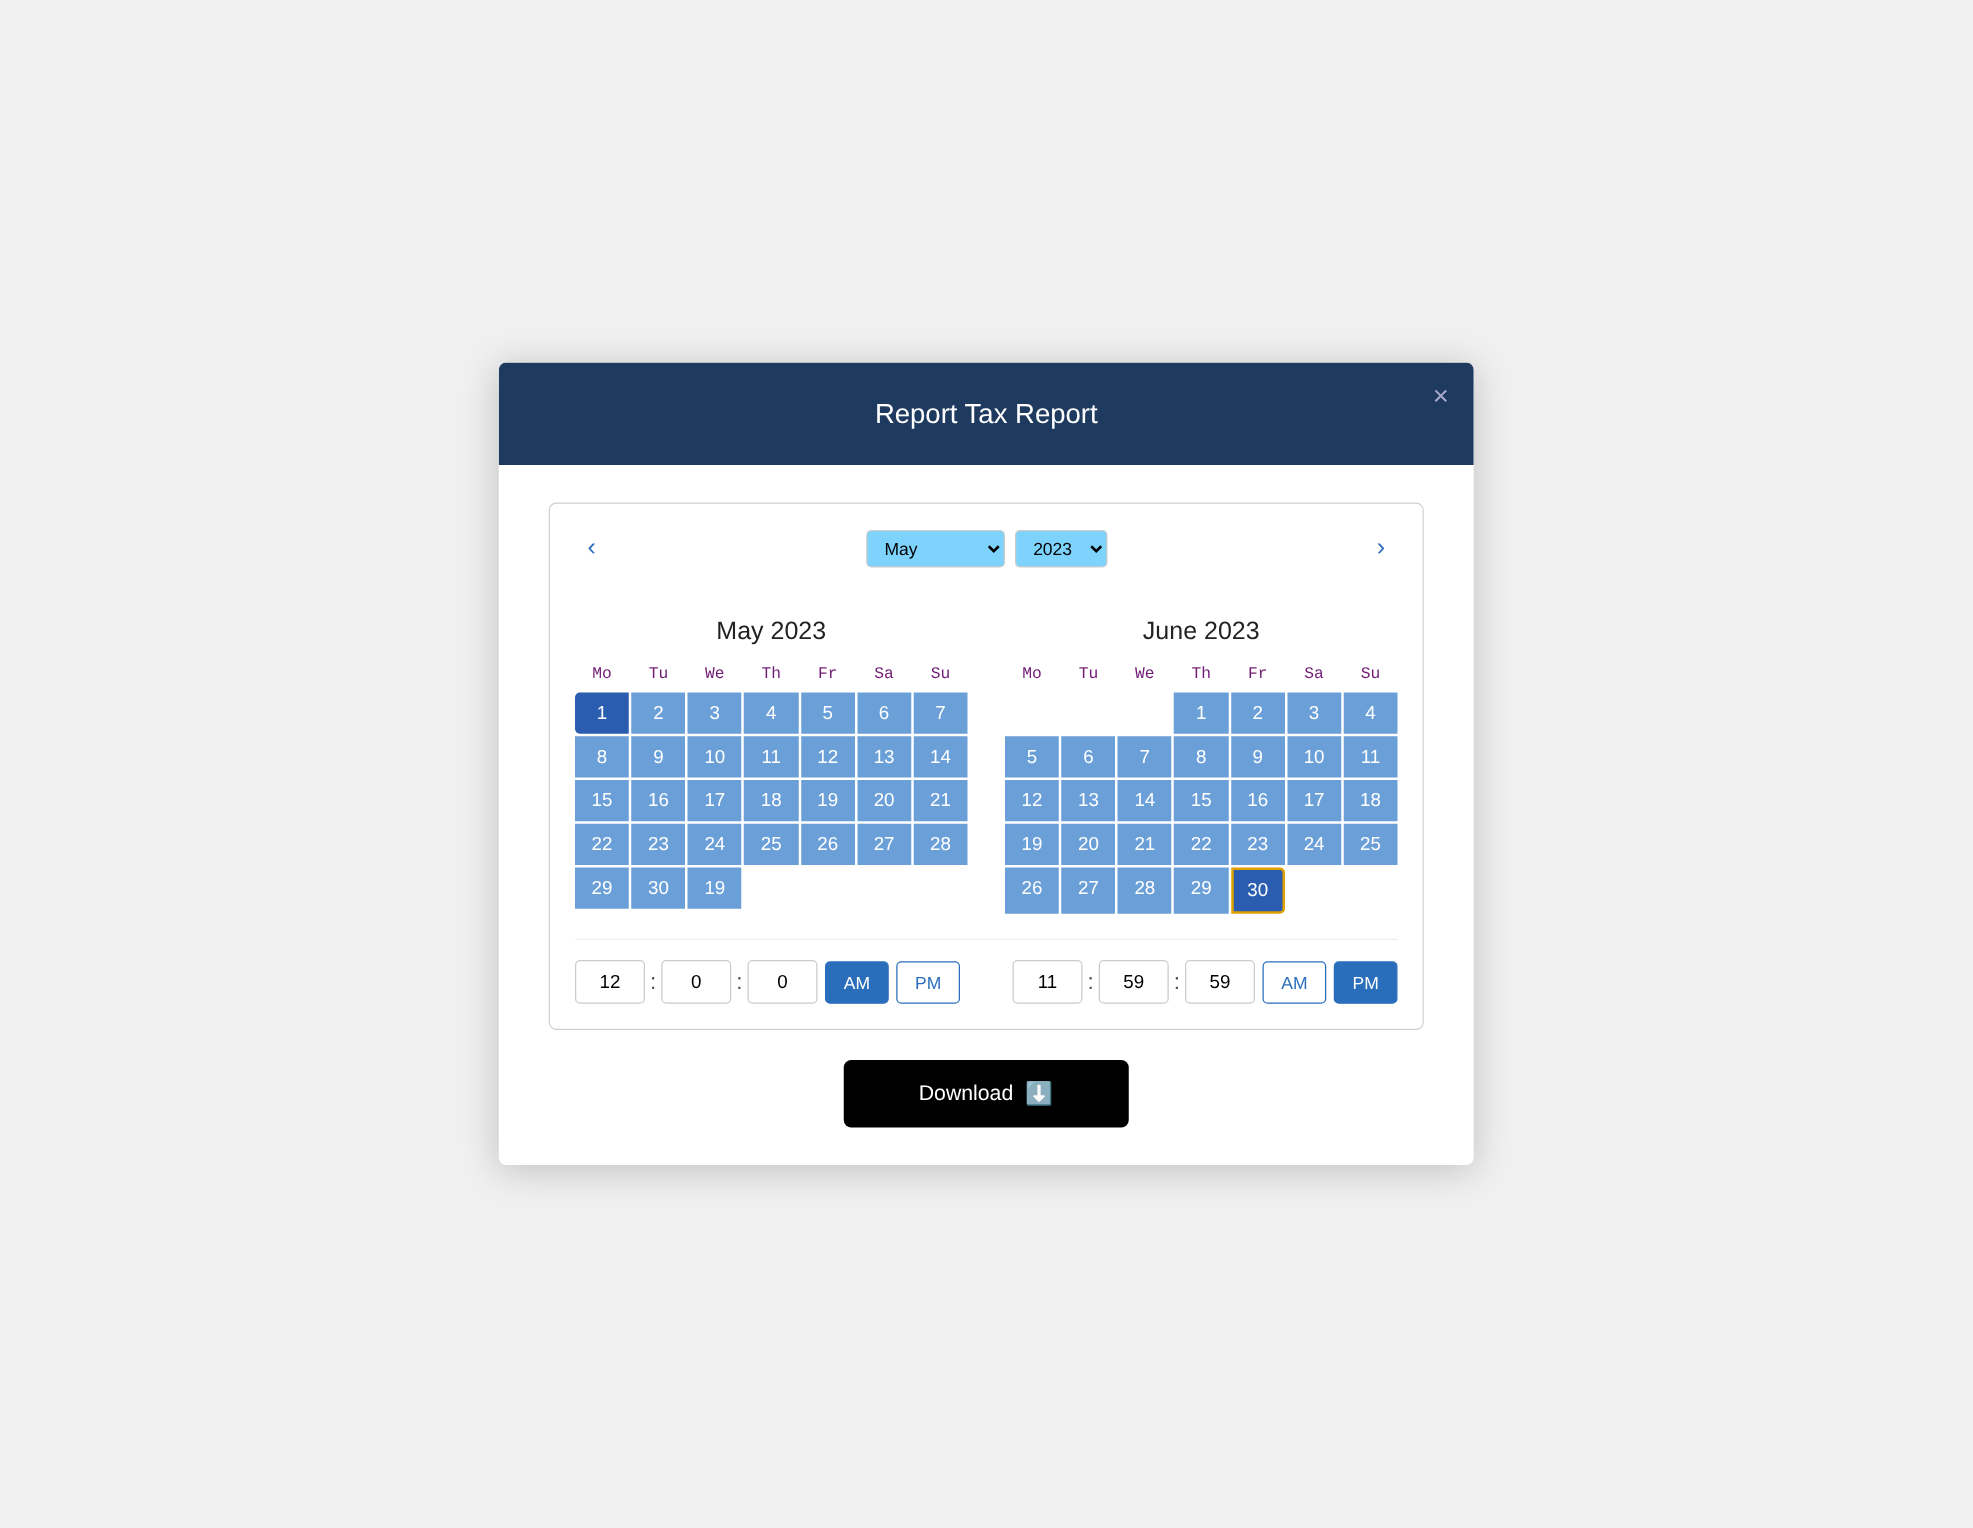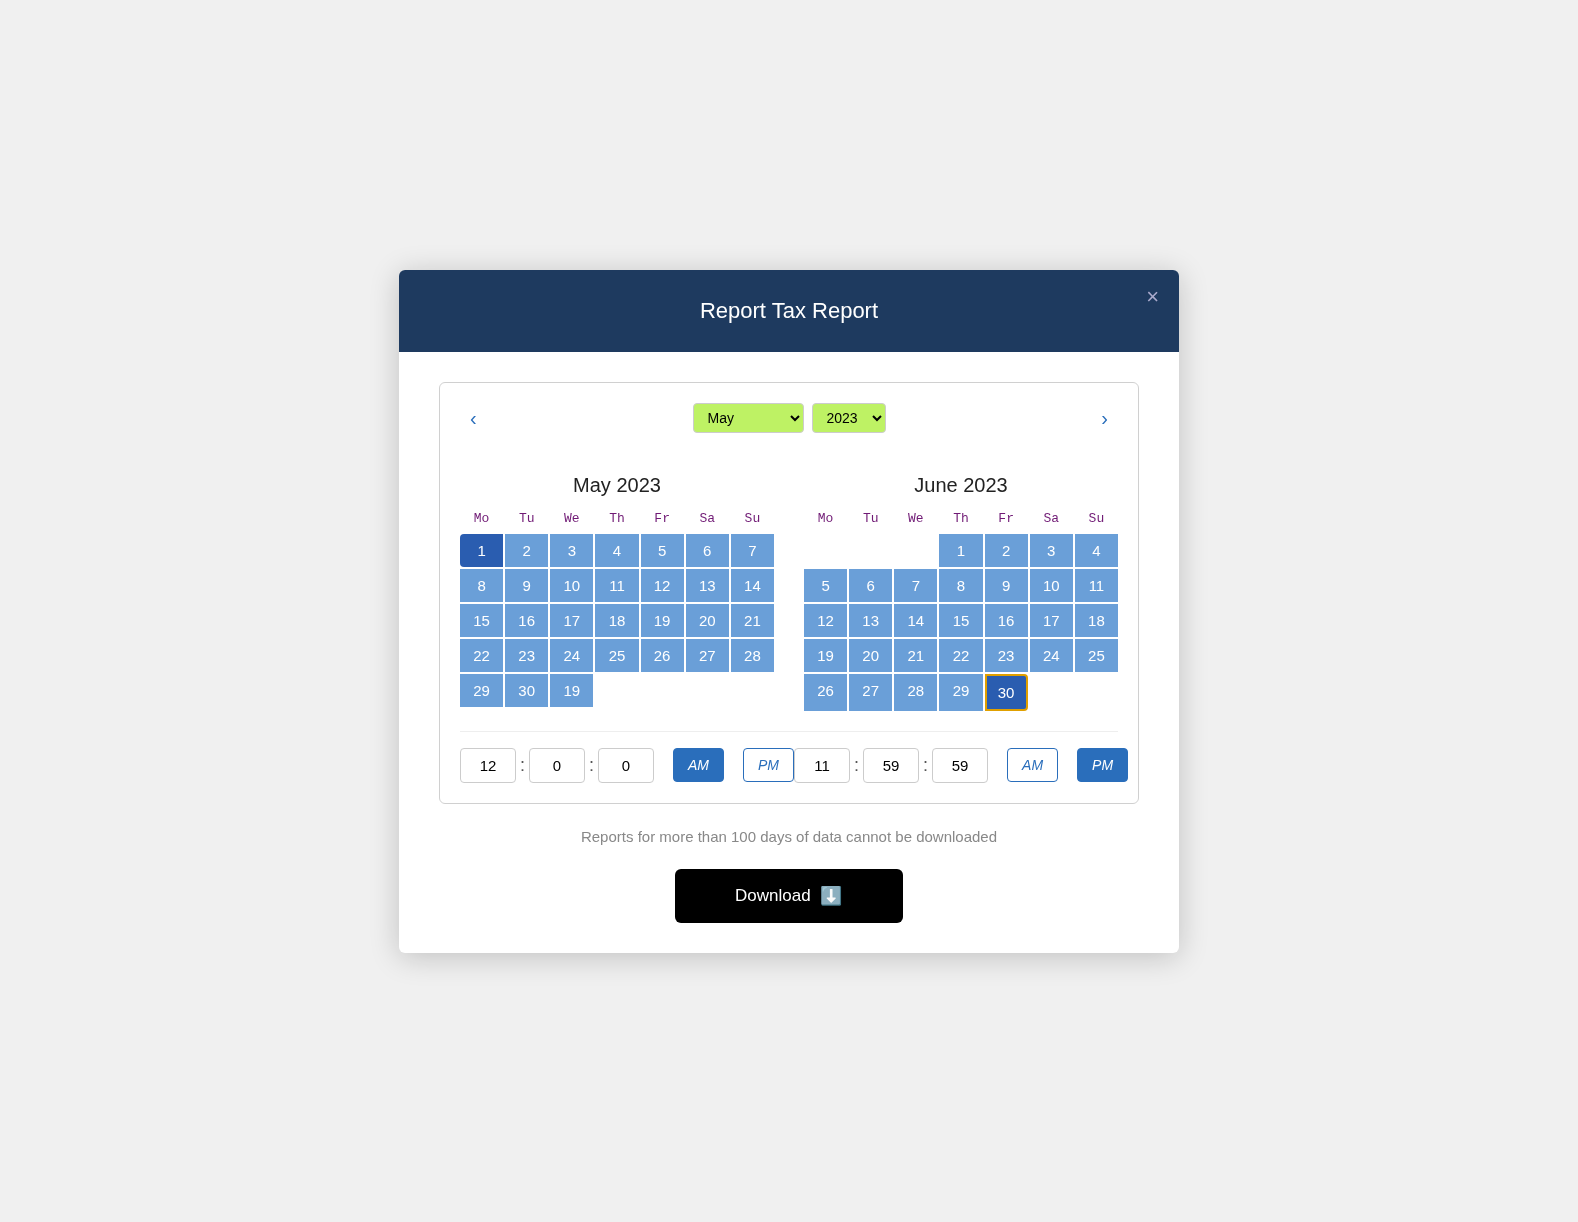--- a/index.html
+++ b/index.html
@@ -64,21 +64,21 @@
       color: #2a6ebb;
       font-size: 20px;
       cursor: pointer;
       padding: 4px 10px;
     }
     .month-select, .year-select {
       border: 1px solid #ccc;
       border-radius: 4px;
       padding: 5px 10px;
       font-size: 14px;
-      background: #bef264;
+      background: #7dd3fc;
       cursor: pointer;
       appearance: auto;
     }
     .cal-nav-controls {
       display: flex;
       gap: 8px;
     }
     
     .calendars-row {
       display: flex;
@@ -162,22 +162,21 @@
       color: #555;
     }
     .ampm-btn {
       border: 1px solid #2a6ebb;
       background: #fff;
       color: #2a6ebb;
       border-radius: 4px;
       padding: 8px 14px;
       font-size: 14px;
       cursor: pointer;
-      margin-left: 15px;
-      font-style: italic;
+      margin-left: 2px;
     }
     .ampm-btn.active {
       background: #2a6ebb;
       color: #fff;
     }
     
     .warning-text {
       text-align: center;
       color: #888;
       font-size: 15px;
@@ -375,21 +374,20 @@
           <span class="time-sep">:</span>
           <input class="time-input" type="text" value="59" style="">
           <span class="time-sep">:</span>
           <input class="time-input" type="text" value="59" style="">
           <button class="ampm-btn">AM</button>
           <button class="ampm-btn active">PM</button>
         </div>
       </div>
     </div>
 
-    <p class="warning-text">Reports for more than 100 days of data cannot be downloaded</p>
 
     <div class="btn-wrap">
       <button class="download-btn">
         <span>Download</span>
         <span class="download-icon">⬇️</span>
       </button>
     </div>
   </div>
 </div>
 

